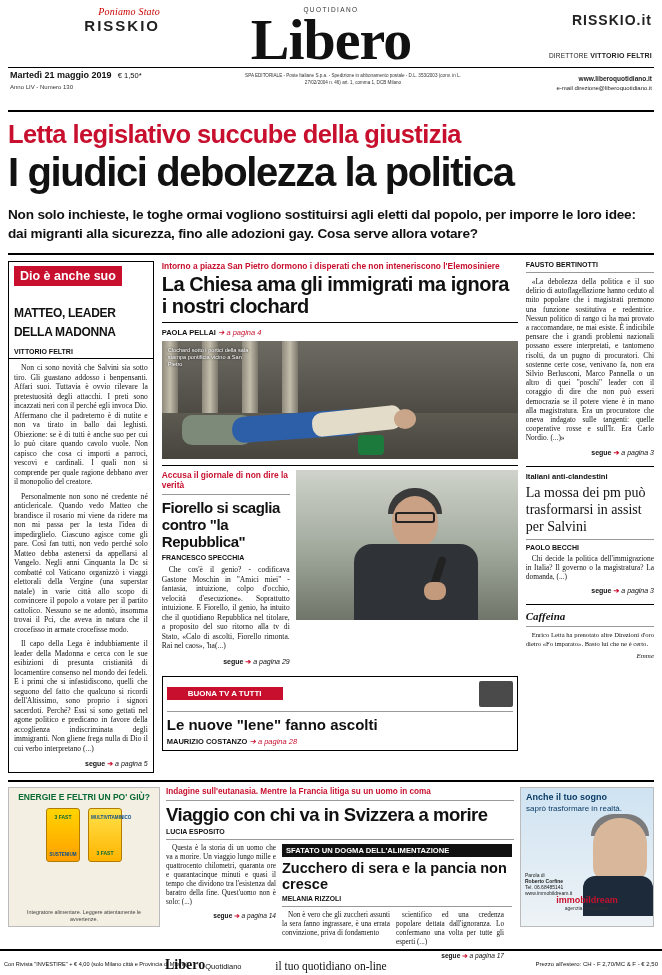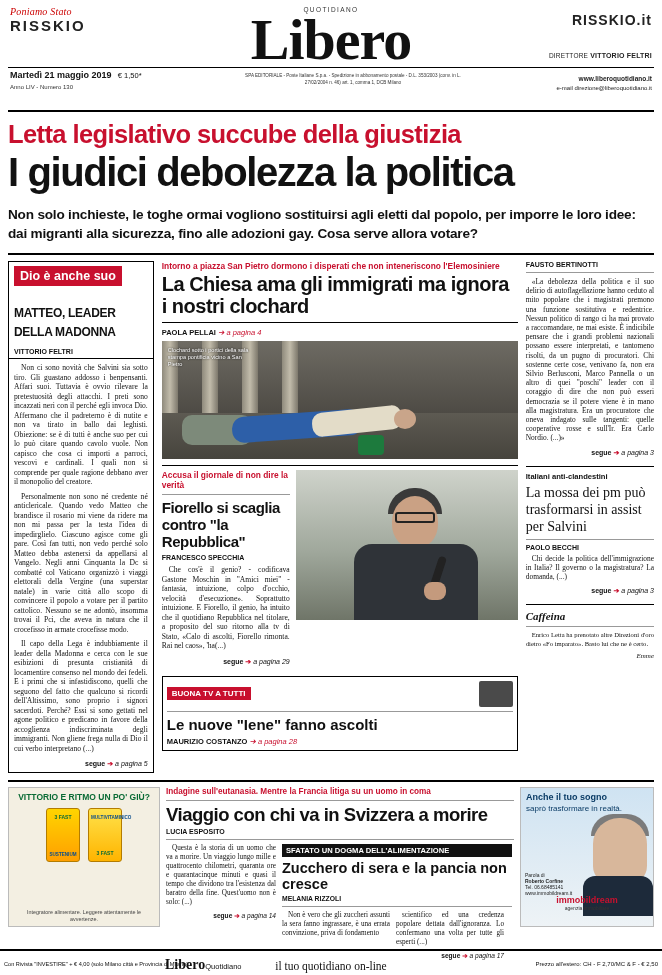--- a/index.html
+++ b/index.html
@@ -9,21 +9,21 @@
     background: #ffffff;
     font-family: "Liberation Serif", serif;
     color: #111;
     overflow: hidden;
     position: relative;
   }
   .page { width:662px; height:975px; position:relative; padding:0 8px; }
 
   
   .masthead { position:relative; height:68px; border-bottom:1px solid #000; }
-  .mh-left { position:absolute; left:2px; top:6px; width:150px; text-align:left; }
+  .mh-left { position:absolute; left:2px; top:6px; width:150px; text-align:right; }
   .mh-script { font-family:"Liberation Serif", serif; font-style:italic; font-size:10px; color:#c00; letter-spacing:0.2px; }
   .mh-risskio { font-family:"Liberation Sans", sans-serif; font-weight:bold; font-size:15px; letter-spacing:2px; color:#222; }
   .mh-center { position:absolute; left:0; right:0; top:0; text-align:center; }
   .mh-quot { font-family:"Liberation Sans", sans-serif; font-size:6.5px; letter-spacing:1.4px; color:#333; margin-top:6px; }
   .mh-title { font-family:"Liberation Serif", serif; font-weight:bold; font-size:58px; line-height:54px; letter-spacing:-1px; }
   .mh-right { position:absolute; right:2px; top:12px; text-align:right; }
   .mh-right .rk { font-family:"Liberation Sans", sans-serif; font-weight:bold; font-size:14px; letter-spacing:1px; color:#222; }
   .mh-dir { font-family:"Liberation Sans", sans-serif; font-size:6.5px; color:#222; margin-top:24px; letter-spacing:.2px; }
   .mh-dir b { font-size:7px; }
 
@@ -245,21 +245,21 @@
             <div class="glass"></div>
             <div class="torso"></div>
             <div class="mic"></div>
             <div class="hand"></div>
           </div>
         </div>
       </div>
 
       <div class="tv-strip">
         <div style="display:flex;align-items:center;gap:6px;">
-          <span class="badge" style="font-size:8px;padding:2px 5px;">BUONA TV A TUTTI</span>
+          <span class="badge" style="font-size:8px;padding:2px 21px;">BUONA TV A TUTTI</span>
           <div style="flex:1;"></div>
           <div style="width:34px;height:26px;background:#4a4a4a;border-radius:2px;"></div>
         </div>
         <div class="rule-hair"></div>
         <div style="font-family:'Liberation Sans',sans-serif;font-weight:bold;font-size:15px;">Le nuove "Iene" fanno ascolti</div>
         <div class="by-red" style="margin-top:4px;">
           <span>MAURIZIO COSTANZO</span>
           <span class="pg">➔ <span>a pagina 28</span></span>
         </div>
       </div>
@@ -297,21 +297,21 @@
       <div class="rsmall" style="font-size:6.6px;line-height:8.4px;">
         <p>Enrico Letta ha prenotato altre Direzioni d'oro dietro «Fo imparato». Basto lui che ne è certo.</p>
       </div>
       <div style="text-align:right;font-style:italic;font-size:7px;">Emme</div>
     </div>
   </div>
 
   <div class="bottom">
 
     <div class="ad-left" style="height:140px;">
-      <div class="adl-title">VITTORIO E RITMO UN PO' GIÙ?</div>
+      <div class="adl-title">ENERGIE E FELTRI UN PO' GIÙ?</div>
       <div style="display:flex;justify-content:center;gap:8px;margin-top:6px;">
         <div class="adl-pack">
           <div style="position:absolute;left:3px;top:5px;right:3px;font-family:'Liberation Sans',sans-serif;font-size:5px;font-weight:bold;color:#0a6b35;text-align:center;">3 FAST</div>
           <div style="position:absolute;left:2px;bottom:4px;right:2px;font-family:'Liberation Sans',sans-serif;font-size:4.6px;font-weight:bold;color:#0a4d8c;text-align:center;">SUSTENIUM</div>
         </div>
         <div class="adl-pack" style="background:linear-gradient(#ffe24a,#ffb400);">
           <div style="position:absolute;left:2px;top:6px;right:2px;font-family:'Liberation Sans',sans-serif;font-size:4.6px;font-weight:bold;color:#0a4d8c;text-align:center;">MULTIVITAMINICO</div>
           <div style="position:absolute;left:3px;bottom:5px;right:3px;font-family:'Liberation Sans',sans-serif;font-size:5px;font-weight:bold;color:#0a6b35;text-align:center;">3 FAST</div>
         </div>
       </div>

